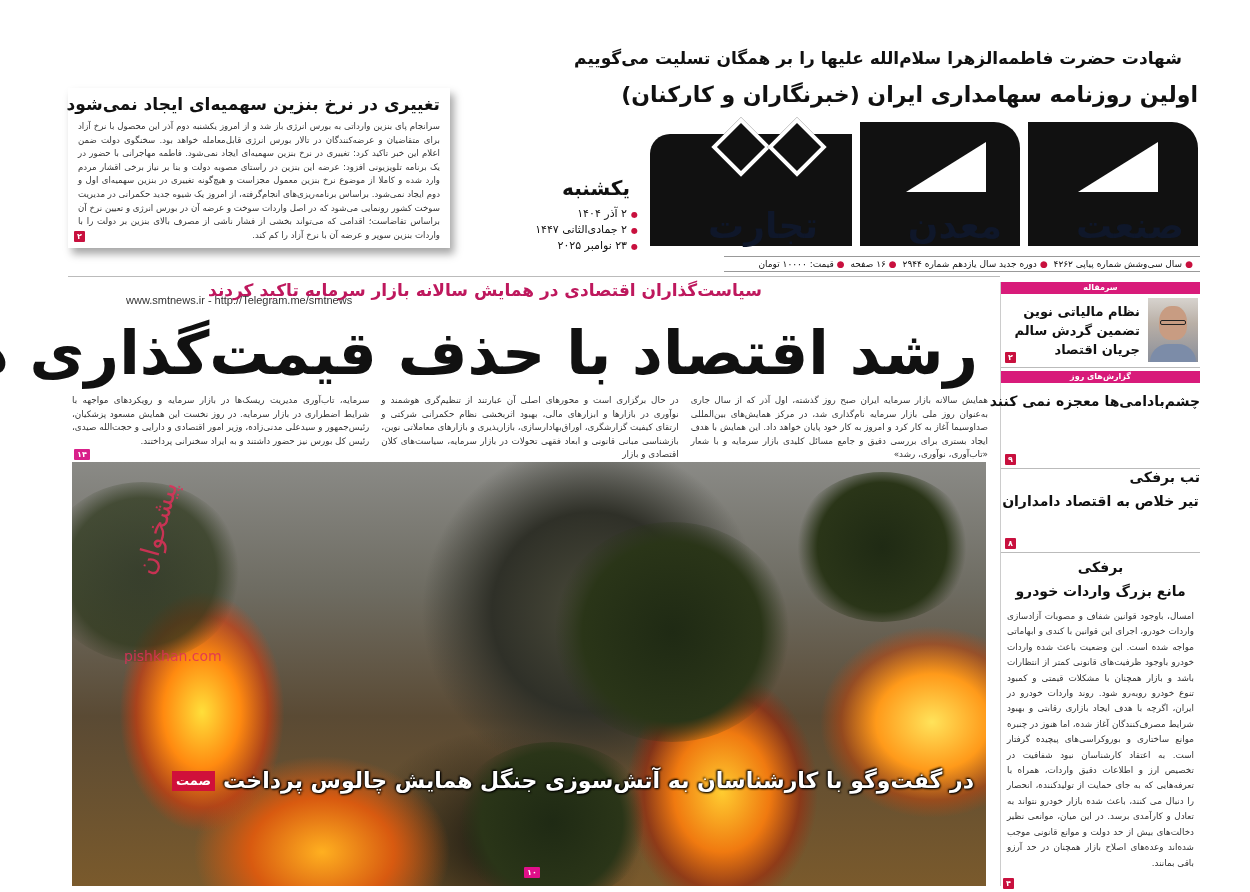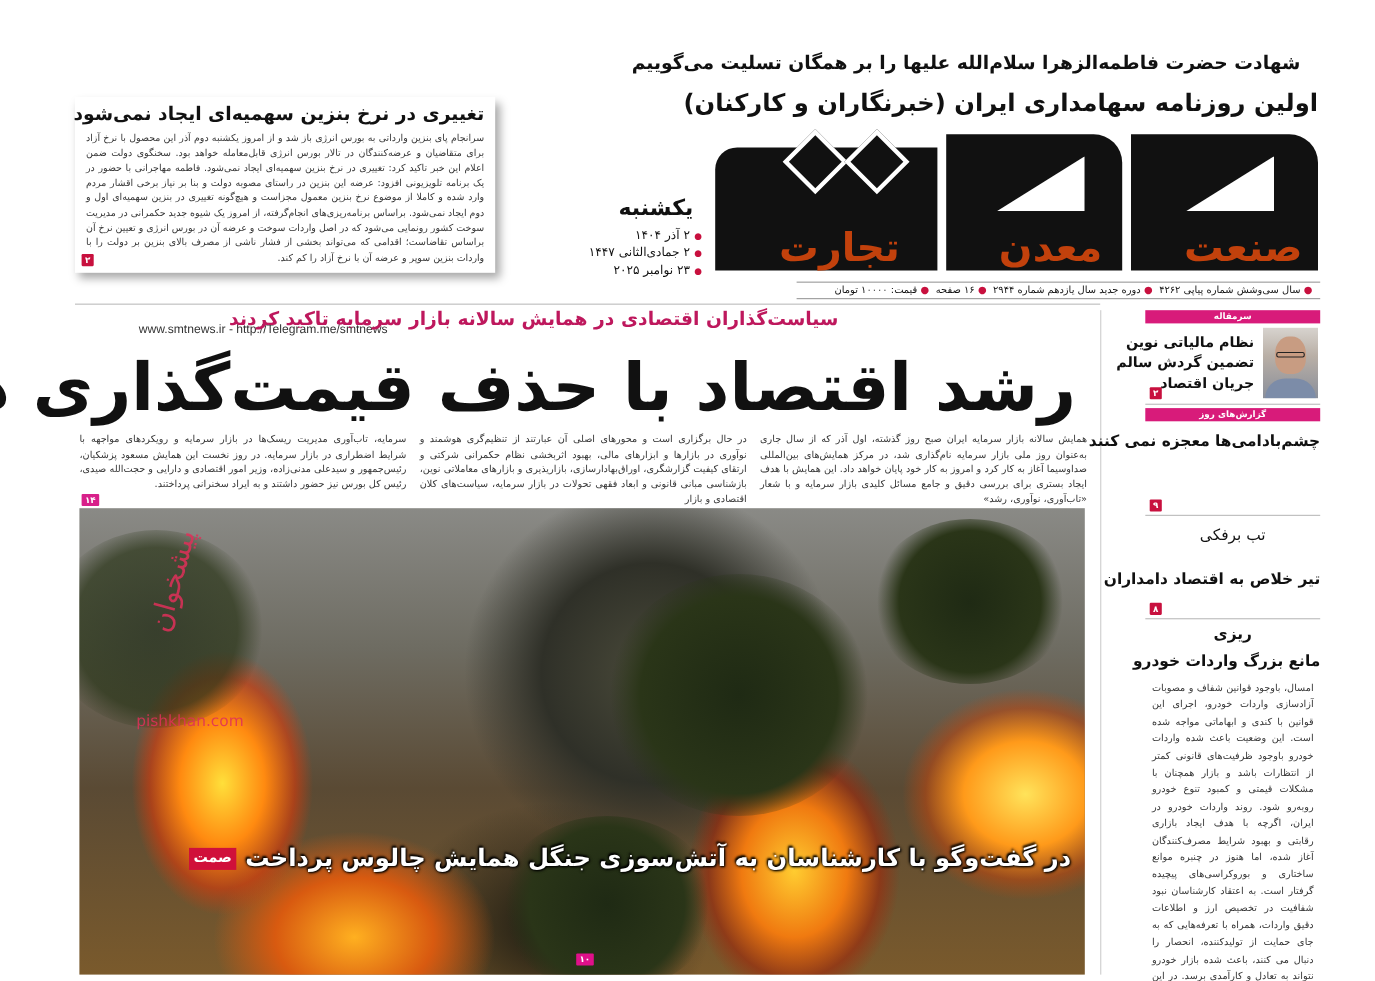--- a/index.html
+++ b/index.html
@@ -7,21 +7,21 @@
   body { position: relative; font-family: "DejaVu Sans", sans-serif; color: #111; direction: rtl; }
 
   .abs { position: absolute; }
 
   
   .condolence { top: 48px; right: 68px; font-size: 17px; font-weight: bold; color: #111; white-space: nowrap; }
   .tagline { top: 82px; right: 52px; font-size: 22px; font-weight: bold; color: #111; white-space: nowrap; }
 
   .logo { top: 112px; right: 52px; width: 548px; height: 140px; }
   .logo .blk { position: absolute; background: #111; }
-  .logo-word { position: absolute; bottom: 8px; color: #c2410c; font-weight: bold; font-size: 36px; line-height: 1; font-family: "DejaVu Sans", sans-serif; }
+  .logo-word { position: absolute; bottom: 8px; color: #0f172a; font-weight: bold; font-size: 36px; line-height: 1; font-family: "DejaVu Sans", sans-serif; }
 
   .dayname { top: 176px; right: 620px; font-size: 20px; font-weight: bold; color: #111; }
   .dates { top: 206px; right: 612px; font-size: 11px; line-height: 15px; color: #111; }
   .dates li { list-style: none; white-space: nowrap; margin-left: 28px; }
   .dates li::before { content: "●"; color: #c8103e; font-size: 8px; margin-left: 4px; }
 
   
   .topbox { top: 88px; left: 68px; width: 382px; height: 160px; background: #fff;
             box-shadow: 4px 6px 8px rgba(0,0,0,0.35); padding: 6px 10px 4px 10px; }
   .topbox h2 { font-size: 17px; font-weight: bold; color: #111; text-align: right; white-space: nowrap; margin-bottom: 6px; }
@@ -61,38 +61,38 @@
   .watermark-en { top: 186px; left: 52px; font-size: 14px; color: #e0305a; opacity: 0.85; direction: ltr; white-space: nowrap; }
 
   .photo-kicker { top: 306px; right: 12px; font-size: 22px; font-weight: bold; color: #fff; white-space: nowrap;
                   text-shadow: 0 0 3px #000, 1px 1px 2px #000, -1px -1px 2px #000; display: flex; align-items: center; gap: 8px; }
   .mini-logo { background: #d0103a; color: #fff; font-size: 13px; font-weight: bold; padding: 0 4px; line-height: 20px; text-shadow: none; }
   .photo-headline { top: 352px; right: 10px; font-size: 34px; font-weight: bold; color: #fff; white-space: nowrap;
                     text-shadow: 0 0 4px #000, 2px 2px 3px #000, -1px -1px 3px #000; }
   .photo .pageflag { position: absolute; left: 452px; bottom: 8px; background: #e0108a; text-align: right; }
 
   
-  .rcol { top: 282px; right: 50px; width: 200px; height: 604px; border-left: 1px solid #ccc; padding-left: 40px; }
+  .rcol { top: 282px; right: 50px; width: 200px; height: 604px; border-left: 1px solid #ccc; }
   .section-bar { height: 12px; background: #d81b7a; color: #fff; font-size: 8px; line-height: 12px; text-align: center; font-weight: bold; }
   .editorial { position: relative; height: 74px; border-bottom: 1px solid #bbb; margin-bottom: 3px; }
   .editorial .portrait { position: absolute; right: 2px; top: 4px; width: 50px; height: 64px;
                          background: linear-gradient(180deg, #d7d3ce 0%, #b9afa6 40%, #8a8f9a 100%); overflow: hidden; }
   .portrait .face { position: absolute; left: 11px; top: 8px; width: 28px; height: 34px; border-radius: 45% 45% 40% 40%; background: #c89c82; }
   .portrait .glasses { position: absolute; left: 12px; top: 22px; width: 26px; height: 5px; border: 1.5px solid #222; border-radius: 2px; }
   .portrait .shirt { position: absolute; left: 2px; bottom: 0; width: 46px; height: 18px; border-radius: 20px 20px 0 0; background: #7c8ca8; }
   .editorial .ed-title { position: absolute; right: 60px; top: 8px; font-size: 13px; font-weight: bold; line-height: 19px; color: #111; text-align: right; width: 136px; }
   .editorial .pageflag { position: absolute; left: 4px; bottom: 4px; }
 
   .report-title { font-size: 14px; font-weight: bold; text-align: left; margin-top: 10px; color: #111; white-space: nowrap; }
   .rblock { position: relative; border-bottom: 1px solid #bbb; }
   .rblock .pageflag { position: absolute; left: 4px; bottom: 3px; }
   .r1 { height: 76px; }
   .r2 { height: 84px; }
-  .r2 .t1 { font-size: 14px; font-weight: normal; text-align: center; margin-top: 10px; }
-  .r2 .t2 { font-size: 14px; font-weight: bold; text-align: center; margin-top: 24px; white-space: nowrap; }
+  .r2 .t1 { font-size: 14px; font-weight: bold; }
+  .r2 .t2 { font-size: 14px; font-weight: bold; text-align: center; margin-top: 8px; white-space: nowrap; }
   .r3 { border-bottom: none; }
   .r3 .t1 { font-size: 14px; font-weight: bold; text-align: center; margin-top: 6px; }
   .r3 .t2 { font-size: 14px; font-weight: bold; text-align: center; margin-top: 8px; white-space: nowrap; }
   .r3 p { font-size: 8.8px; line-height: 15.4px; text-align: justify; color: #333; padding: 10px 6px 0 6px; }
   .r3 .pageflag { position: relative; left: auto; bottom: auto; margin-right: 186px; }
 </style>
 </head>
 <body>
 
 <div class="abs condolence">شهادت حضرت فاطمه‌الزهرا سلام‌الله علیها را بر همگان تسلیت می‌گوییم</div>
@@ -180,18 +180,18 @@
     <span class="pageflag">۹</span>
   </div>
 
   <div class="rblock r2">
     <div class="t1">تب برفکی</div>
     <div class="t2">تیر خلاص به اقتصاد دامداران</div>
     <span class="pageflag">۸</span>
   </div>
 
   <div class="rblock r3">
-    <div class="t1">ریزی</div>
+    <div class="t1">برفکی</div>
     <div class="t2">مانع بزرگ واردات خودرو</div>
     <p>امسال، باوجود قوانین شفاف و مصوبات آزادسازی واردات خودرو، اجرای این قوانین با کندی و ابهاماتی مواجه شده است. این وضعیت باعث شده واردات خودرو باوجود ظرفیت‌های قانونی کمتر از انتظارات باشد و بازار همچنان با مشکلات قیمتی و کمبود تنوع خودرو روبه‌رو شود. روند واردات خودرو در ایران، اگرچه با هدف ایجاد بازاری رقابتی و بهبود شرایط مصرف‌کنندگان آغاز شده، اما هنوز در چنبره موانع ساختاری و بوروکراسی‌های پیچیده گرفتار است. به اعتقاد کارشناسان نبود شفافیت در تخصیص ارز و اطلاعات دقیق واردات، همراه با تعرفه‌هایی که به جای حمایت از تولیدکننده، انحصار را دنبال می کنند، باعث شده بازار خودرو نتواند به تعادل و کارآمدی برسد. در این میان، موانعی نظیر دخالت‌های بیش از حد دولت و موانع قانونی موجب شده‌اند وعده‌های اصلاح بازار همچنان در حد آرزو باقی بمانند.</p>
     <span class="pageflag">۴</span>
   </div>
 </div>
 
 </body></html>

